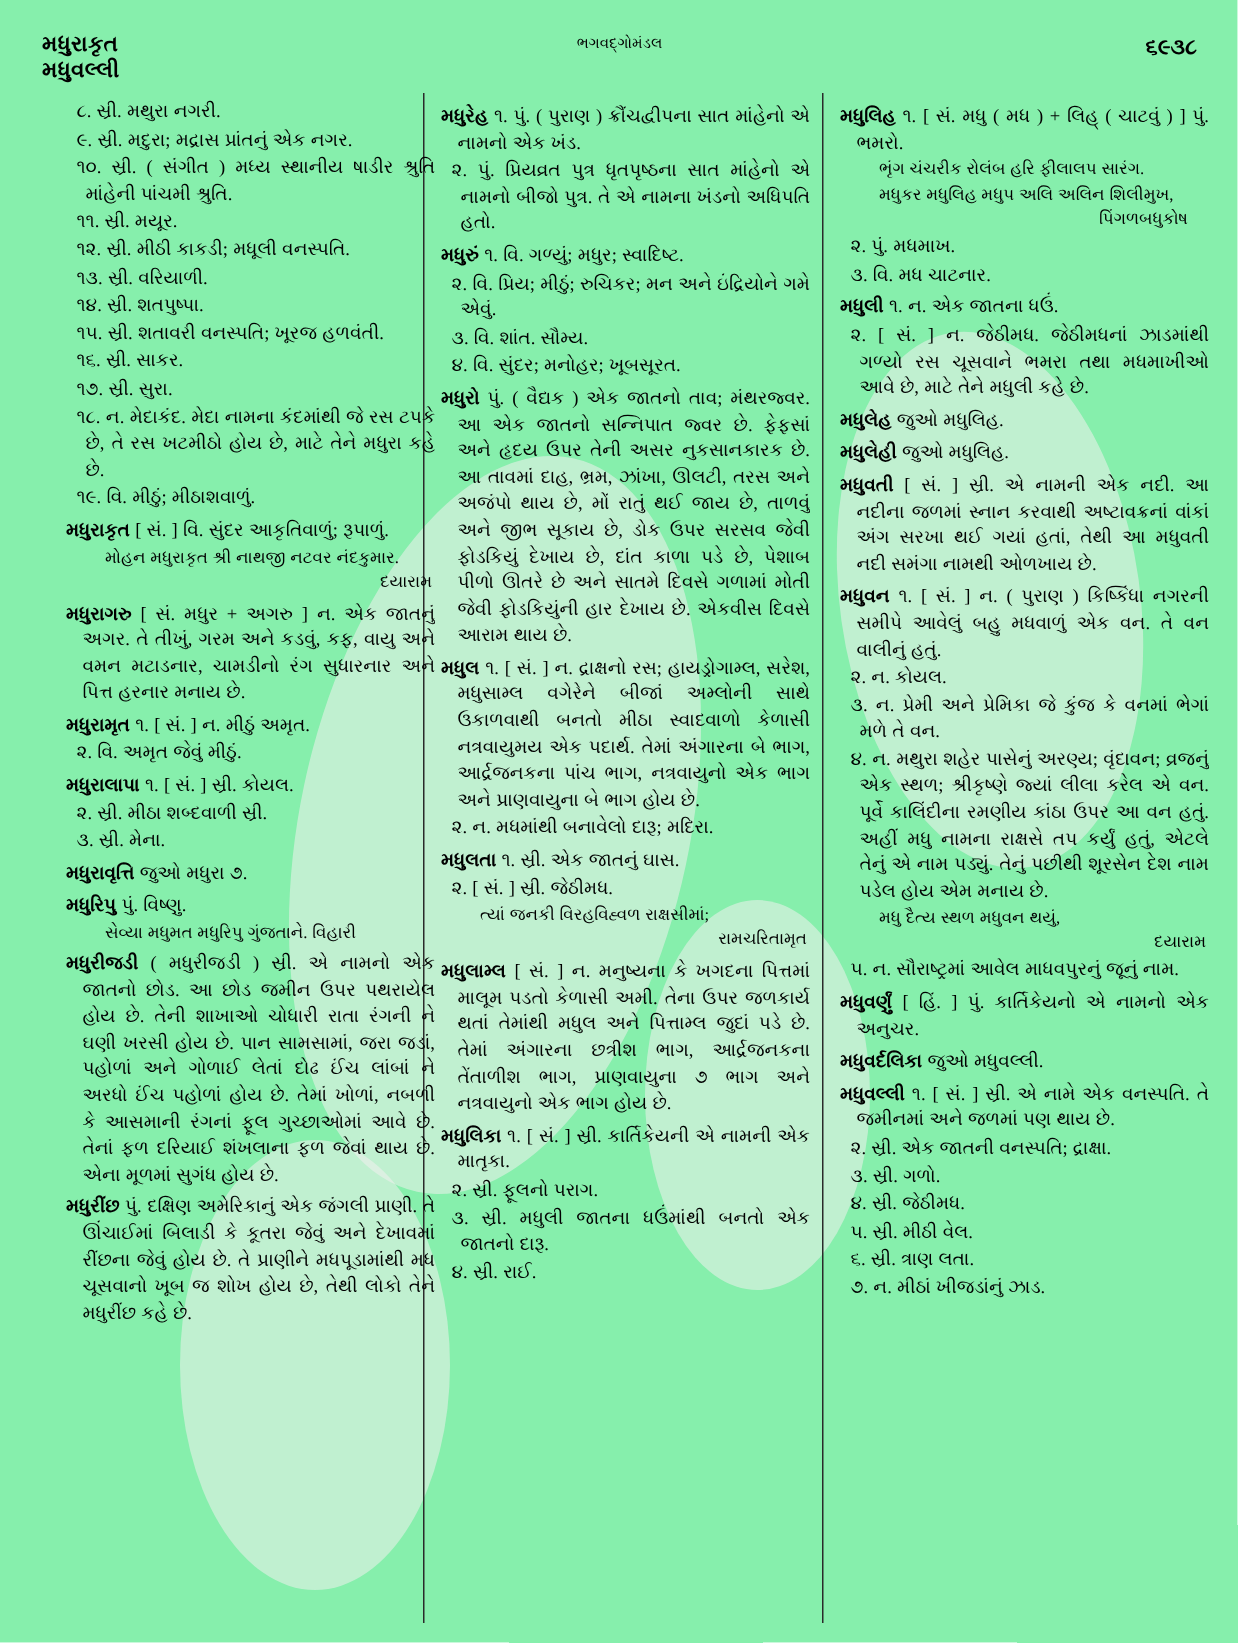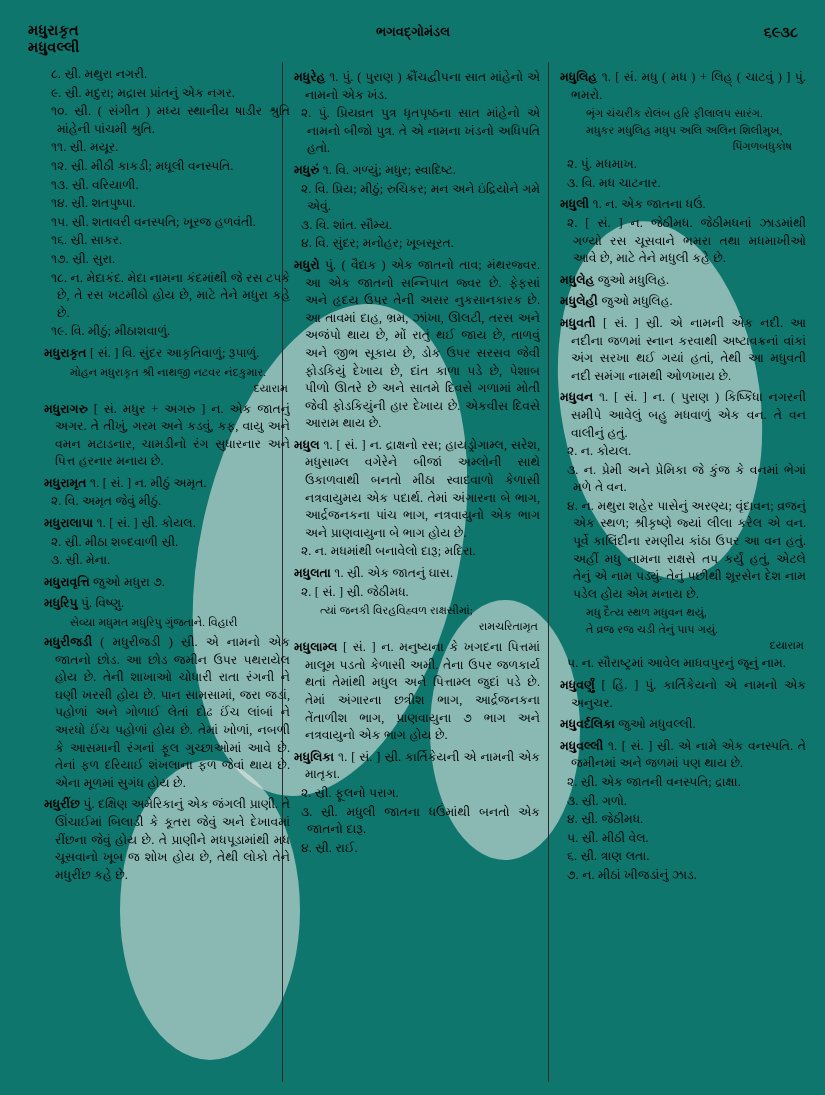--- a/index.html
+++ b/index.html
@@ -16,21 +16,21 @@
     color: #000;
     overflow: hidden;
   }
 
   
   #page {
     position: absolute;
     left: 0; top: 0;
     width: 825px;
     height: 1095px;
-    background: #0f766e;
+    background: #86efac;
   }
 
   
   .watermark {
     position: absolute;
     background: #f0f0ef;
     opacity: 0.55;
     pointer-events: none;
   }
   .wm1 { left: 200px; top: 300px; width: 260px; height: 500px; border-radius: 50%; transform: rotate(12deg); }
@@ -52,22 +52,22 @@
     font-weight: bold;
     font-size: 14.5px;
     line-height: 17px;
     letter-spacing: 0.2px;
   }
   .rh-center {
     position: absolute;
     left: 0; top: 2px;
     width: 770px;
     text-align: center;
-    font-weight: bold;
-    font-size: 13px;
+    font-weight: normal;
+    font-size: 10px;
   }
   .rh-right {
     position: absolute;
     right: 0; top: 2px;
     font-weight: bold;
     font-size: 14.5px;
   }
 
   
   .vrule {
@@ -244,21 +244,20 @@
       <div class="gap-s"></div>
       <p class="ln head"><span class="hw">મધુલેહી</span><span> જુઓ મધુલિહ.</span></p>
       <div class="gap-s"></div>
       <p class="ln head"><span class="hw">મધુવતી</span><span>  [ સં. ]  સ્રી.  એ નામની એક નદી. આ નદીના જળમાં સ્નાન કરવાથી અષ્ટાવક્રનાં વાંકાં અંગ સરખા થઈ ગયાં હતાં, તેથી આ મધુવતી નદી સમંગા નામથી ઓળખાય છે.</span></p>
       <div class="gap-s"></div>
       <p class="ln head"><span class="hw">મધુવન</span><span> ૧. [ સં. ] ન. ( પુરાણ ) કિષ્કિંધા નગરની સમીપે આવેલું બહુ મધવાળું એક વન. તે વન વાલીનું હતું.</span></p>
       <p class="ln sense">૨. ન. કોયલ.</p>
       <p class="ln sense">૩. ન. પ્રેમી અને પ્રેમિકા જે કુંજ કે વનમાં ભેગાં મળે તે વન.</p>
       <p class="ln sense">૪. ન. મથુરા શહેર પાસેનું અરણ્ય; વૃંદાવન; વ્રજનું એક સ્થળ; શ્રીકૃષ્ણે જ્યાં લીલા કરેલ એ વન. પૂર્વે કાલિંદીના રમણીય કાંઠા ઉપર આ વન હતું. અહીં મધુ નામના રાક્ષસે તપ કર્યું હતું, એટલે તેનું એ નામ પડ્યું. તેનું પછીથી શૂરસેન દેશ નામ પડેલ હોય એમ મનાય છે.</p>
       <p class="ln quote">મધુ  દૈત્ય  સ્થળ  મધુવન  થયું,</p>
-      <p class="ln quote">તે વ્રજ રજ ચડી તેનું પાપ ગયું.</p>
       <p class="ln attrib">દયારામ</p>
       <p class="ln sense">૫. ન. સૌરાષ્ટ્રમાં આવેલ માધવપુરનું જૂનું નામ.</p>
       <div class="gap-s"></div>
       <p class="ln head"><span class="hw">મધુવર્ણું</span><span>  [ હિં. ]  પું.  કાર્તિકેયનો એ નામનો એક અનુચર.</span></p>
       <div class="gap-s"></div>
       <p class="ln head"><span class="hw">મધુવર્દલિકા</span><span> જુઓ મધુવલ્લી.</span></p>
       <div class="gap-s"></div>
       <p class="ln head"><span class="hw">મધુવલ્લી</span><span> ૧. [ સં. ] સ્રી. એ નામે એક વનસ્પતિ. તે જમીનમાં અને જળમાં પણ થાય છે.</span></p>
       <p class="ln sense">૨. સ્રી. એક જાતની વનસ્પતિ; દ્રાક્ષા.</p>
       <p class="ln sense">૩. સ્રી. ગળો.</p>

